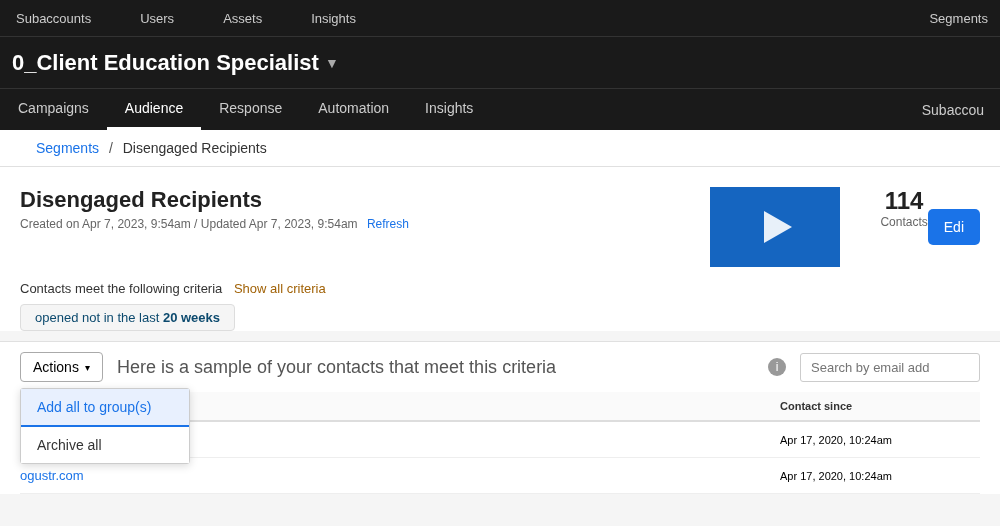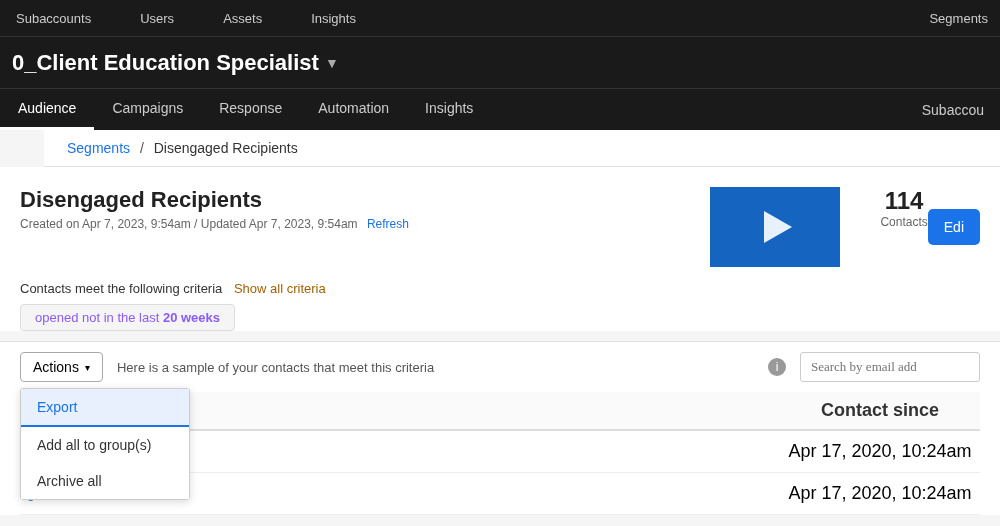--- a/index.html
+++ b/index.html
@@ -83,24 +83,23 @@
     }
     .secondary-nav-right {
       color: #ccc;
       font-size: 14px;
       padding: 0 16px;
     }
 
     
     .breadcrumb-bar {
       background: #fff;
-      padding: 10px 23px;
+      padding: 10px 36px;
       font-size: 14px;
       border-bottom: 1px solid #e0e0e0;
-      margin-left: 44px;
     }
     .breadcrumb-link {
       color: #1a73e8;
       cursor: pointer;
       text-decoration: none;
     }
     .breadcrumb-sep {
       color: #555;
       margin: 0 6px;
     }
@@ -208,21 +207,21 @@
       cursor: pointer;
       margin-left: 8px;
     }
     .criteria-pill {
       display: inline-block;
       background: #f5f5f5;
       border: 1px solid #ddd;
       border-radius: 4px;
       padding: 5px 14px;
       font-size: 13px;
-      color: #8b5cf6;
+      color: #0c4a6e;
     }
     .criteria-pill strong {
       font-weight: bold;
     }
 
     
     .toolbar {
       display: flex;
       align-items: center;
       padding: 10px 20px;
@@ -268,21 +267,21 @@
       cursor: pointer;
       background: #fff;
     }
     .dropdown-item:first-child {
       background: #e8f0fe;
       color: #1a73e8;
       border-bottom: 2px solid #1a73e8;
     }
 
     .toolbar-description {
-      font-size: 13px;
+      font-size: 18px;
       color: #555;
       flex: 1;
     }
 
     
     .info-icon {
       width: 18px;
       height: 18px;
       border-radius: 50%;
       background: #999;
@@ -296,21 +295,20 @@
     }
 
     
     .search-input {
       border: 1px solid #ccc;
       border-radius: 3px;
       padding: 6px 10px;
       font-size: 13px;
       width: 180px;
       color: #999;
-      font-family: Liberation Serif, serif;
     }
 
     
     .table-area {
       background: #fff;
       padding: 0 20px;
     }
     .table-row {
       display: flex;
       border-bottom: 1px solid #eee;
@@ -319,21 +317,21 @@
     }
     .table-header {
       font-weight: bold;
       font-size: 13px;
       color: #333;
       background: #fafafa;
       padding: 8px 0;
       border-bottom: 2px solid #ddd;
     }
     .col-email { flex: 1; font-size: 13px; }
-    .col-since { width: 200px; font-size: 18px; text-align: center; }
+    .col-since { width: 200px; font-size: 11px; text-align: left; }
   </style>
 </head>
 <body>
 
 <div class="top-nav">
   <div class="top-nav-left">
     <span class="top-nav-item">Subaccounts</span>
     <span class="top-nav-item">Users</span>
     <span class="top-nav-item">Assets</span>
     <span class="top-nav-item">Insights</span>
@@ -343,25 +341,25 @@
 
 <div class="account-bar">
   <div class="account-title">
     <span>0_Client Education Specialist</span>
     <span class="dropdown-arrow">▼</span>
   </div>
 </div>
 
 <div class="secondary-nav">
   <div class="secondary-nav-left">
+    <div class="secondary-nav-item">
+      <span>Campaigns</span>
+    </div>
     <div class="secondary-nav-item active">
       <span>Audience</span>
-    </div>
-    <div class="secondary-nav-item">
-      <span>Campaigns</span>
     </div>
     <div class="secondary-nav-item">
       <span>Response</span>
     </div>
     <div class="secondary-nav-item">
       <span>Automation</span>
     </div>
     <div class="secondary-nav-item">
       <span>Insights</span>
     </div>
@@ -411,21 +409,20 @@
 </div>
 
 <div class="toolbar">
   <div style="position: relative;">
     <button class="actions-btn">
       <span>Actions</span>
       <span class="caret">▾</span>
     </button>
 
     <div class="actions-dropdown">
-      <div class="dropdown-item">Export</div>
       <div class="dropdown-item">Add all to group(s)</div>
       <div class="dropdown-item">Archive all</div>
     </div>
   </div>
 
   <span class="toolbar-description">Here is a sample of your contacts that meet this criteria</span>
 
   <div class="info-icon">i</div>
 
   <input class="search-input" type="text" placeholder="Search by email add" style="">

